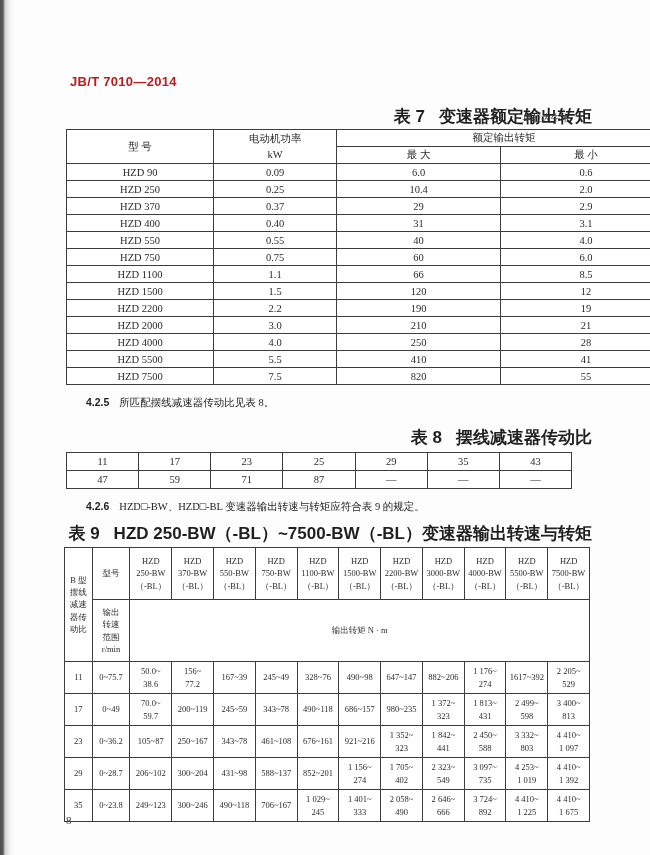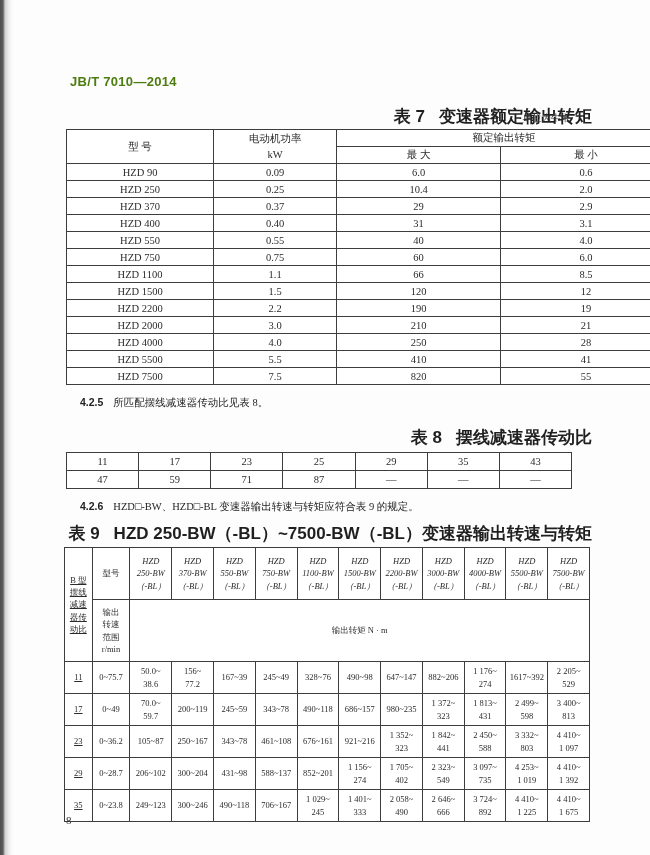--- a/index.html
+++ b/index.html
@@ -12,21 +12,21 @@
     overflow:hidden;
   }
   .scan-edge {
     position:absolute; left:0; top:0; bottom:0; width:13px;
     background:linear-gradient(to right,#4c4c4c 0px,#5c5c5c 3px,#cfcfcf 5px,#efefef 9px,#fdfdfd 13px);
   }
   .content { position:absolute; left:66px; top:74px; width:526px; }
 
   .doc-header {
     font-family:"Liberation Sans","DejaVu Sans",sans-serif;
-    font-weight:bold; font-size:13px; letter-spacing:.3px; color:#4d7c0f;
+    font-weight:bold; font-size:13px; letter-spacing:.3px; color:#b91c1c;
     margin-left:4px;
   }
 
   .caption-row { position:relative; margin-top:16px; height:20px; }
   .tbl-caption {
     text-align:right; font-family:"Liberation Sans","DejaVu Sans",sans-serif;
     font-weight:bold; font-size:17px; color:#1f1f1f;
   }
   .tbl-caption .cap-label { margin-right:14px; }
   .unit-note {
@@ -43,36 +43,36 @@
   
   #table7 { width:606px; margin-top:4px; border:1.5px solid #333; }
   #table7 td { font-size:10.5px; height:17px; padding:0 2px; }
   #table7 td.h { white-space:pre-line; line-height:1.5; }
   #table7 .c-model { width:123px; }
   #table7 .c-power { width:103px; }
   #table7 .c-max   { width:137px; }
   #table7 .c-min   { width:143px; }
 
   
-  .section { margin-top:11px; font-size:10.5px; color:#222; margin-left:14px; }
+  .section { margin-top:11px; font-size:10.5px; color:#222; margin-left:20px; }
   .section .sec-num {
     font-family:"Liberation Sans","DejaVu Sans",sans-serif;
     font-weight:bold; margin-right:10px;
   }
 
   
   #table8 { width:506px; margin-top:6px; border:1.5px solid #333; }
   #table8 td { font-size:10.5px; height:18px; width:72px; }
 
   
   #table9 { width:526px; margin-top:5px; margin-left:-2px; border:1.5px solid #333; }
   #table9 td { font-size:8.5px; line-height:1.45; white-space:pre-line; padding:2px 1px; }
-  #table9 td.corner { width:28px;text-decoration:underline; }
+  #table9 td.corner { width:28px; }
   #table9 td.speedcol { width:38px; }
-  #table9 td.modelcell { height:52px;font-style:italic; }
+  #table9 td.modelcell { height:52px; }
   #table9 tr.band2 td { height:62px; }
   #table9 tbody td { height:32px; }
 
   .page-number {
     position:absolute; left:66px; top:814px; font-size:11px; color:#333;
     font-family:"Liberation Serif","DejaVu Serif",serif;
   }
 </style>
 </head>
 <body>

